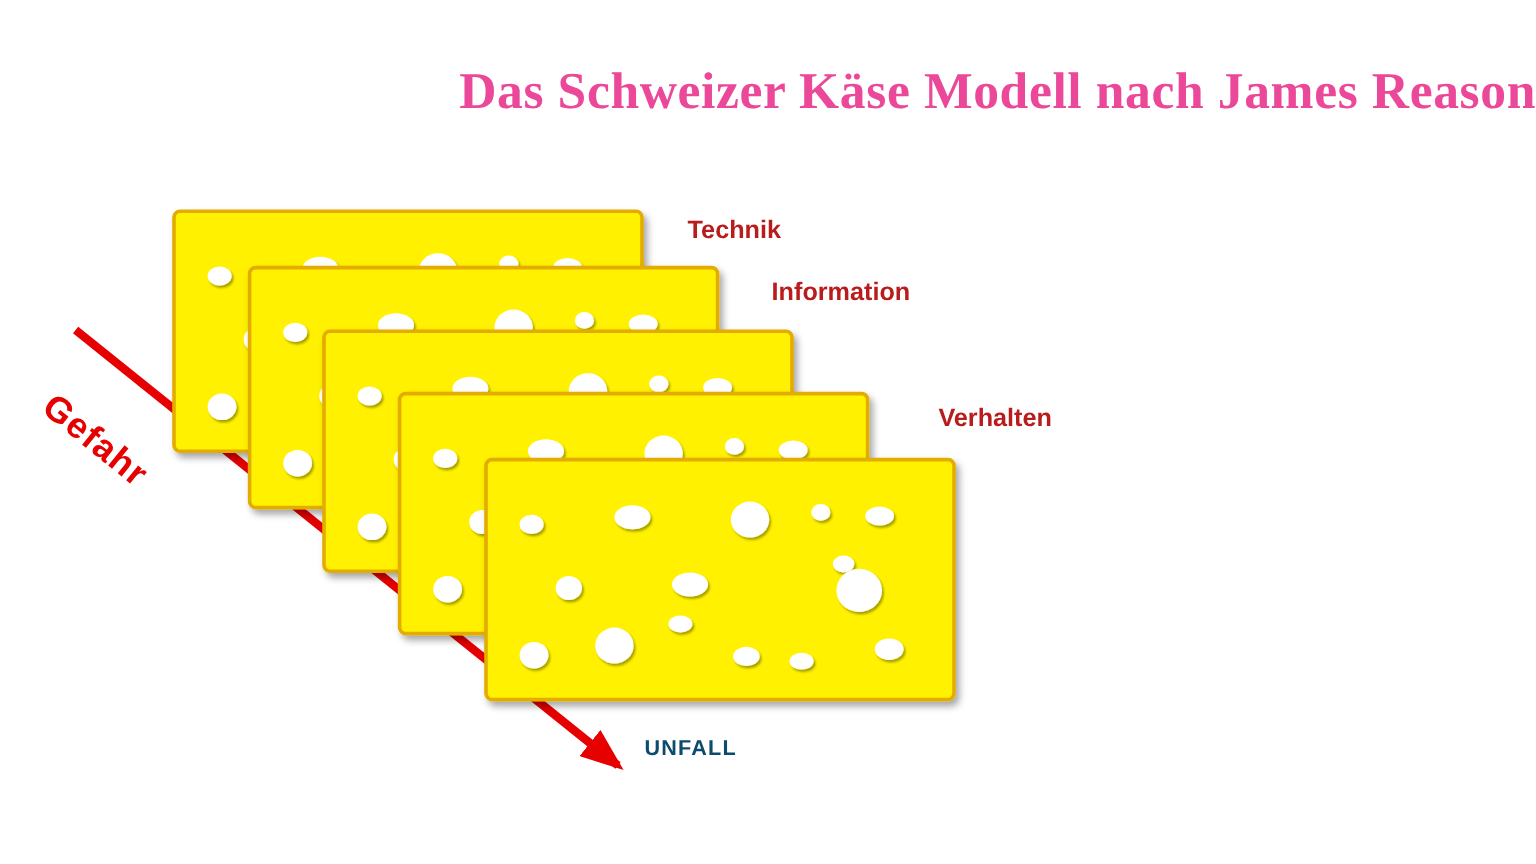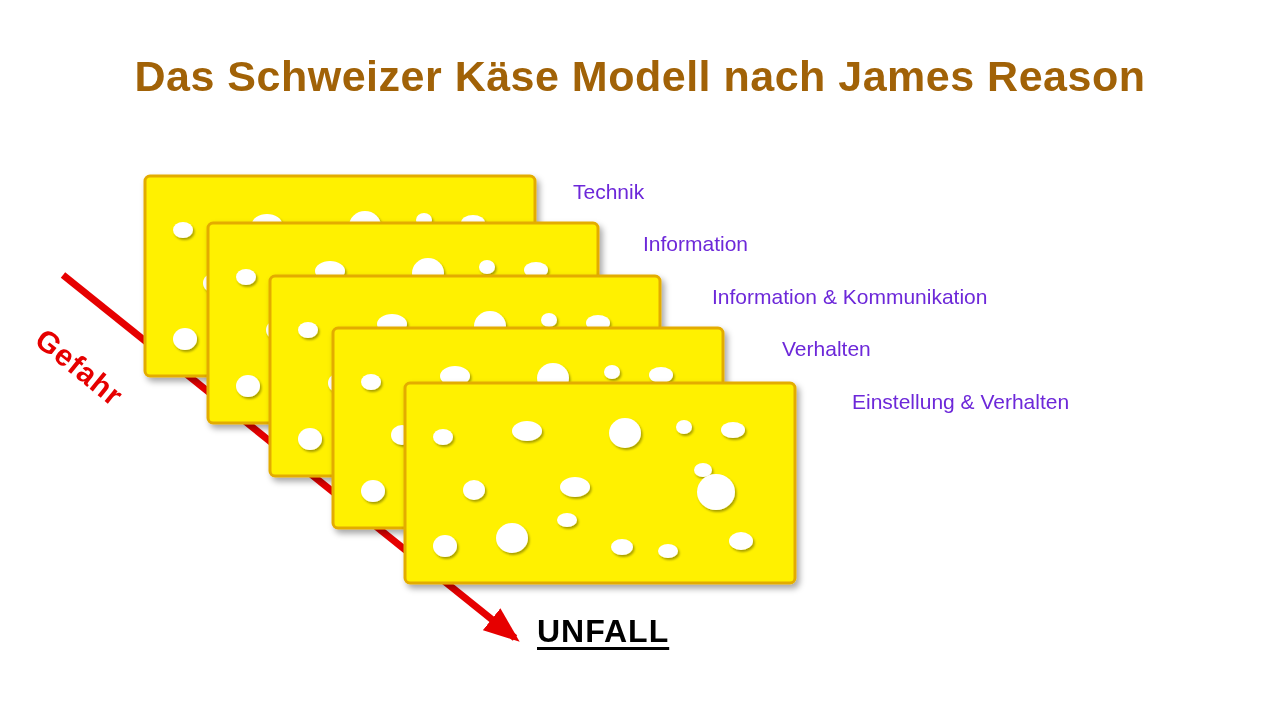--- a/index.html
+++ b/index.html
@@ -13,58 +13,58 @@
     width: 1280px;
     height: 720px;
     background: #ffffff;
     overflow: hidden;
   }
   .diagram-title {
     position: absolute;
     top: 52px;
     left: 0;
     width: 100%;
-    text-align: center;
+    text-align: right;
     font-size: 43px;
     font-weight: 700;
-    color: #a16207;
+    color: #ec4899;
     letter-spacing: 0.5px;
+    font-family: Liberation Serif, serif;
   }
   .diagram-svg {
     position: absolute;
     top: 0;
     left: 0;
   }
   .layer-label {
     position: absolute;
     font-size: 21px;
-    font-weight: 400;
-    color: #6d28d9;
+    font-weight: 700;
+    color: #b91c1c;
     white-space: nowrap;
   }
   .hazard-label {
     position: absolute;
     left: 50px;
     top: 322px;
     font-size: 30px;
     font-weight: 700;
     color: #e60000;
     transform: rotate(39deg);
     transform-origin: left top;
     letter-spacing: 1px;
     white-space: nowrap;
   }
   .accident-label {
     position: absolute;
     left: 537px;
     top: 613px;
-    font-size: 32px;
+    font-size: 18px;
     font-weight: 700;
-    color: #000000;
-    text-decoration: underline;
+    color: #0c4a6e;
     text-decoration-thickness: 3px;
     text-underline-offset: 5px;
     letter-spacing: 1px;
     white-space: nowrap;
   }
 </style>
 </head>
 <body>
 
 <div class="stage">
@@ -110,23 +110,21 @@
     <use href="#cheeseSlice" x="208" y="223"></use>
     <use href="#cheeseSlice" x="270" y="276"></use>
     <use href="#cheeseSlice" x="333" y="328"></use>
     <use href="#cheeseSlice" x="405" y="383"></use>
   </svg>
 
   <div class="layer-label" style="left:573px; top:180px">Technik</div>
 
   <div class="layer-label" style="left:643px; top:232px">Information</div>
 
-  <div class="layer-label" style="left:712px; top:285px">Information &amp; Kommunikation</div>
 
   <div class="layer-label" style="left:782px; top:337px">Verhalten</div>
 
-  <div class="layer-label" style="left:852px; top:390px">Einstellung &amp; Verhalten</div>
 
   <div class="hazard-label">Gefahr</div>
 
   <div class="accident-label">UNFALL</div>
 
 </div>
 
 </body></html>

